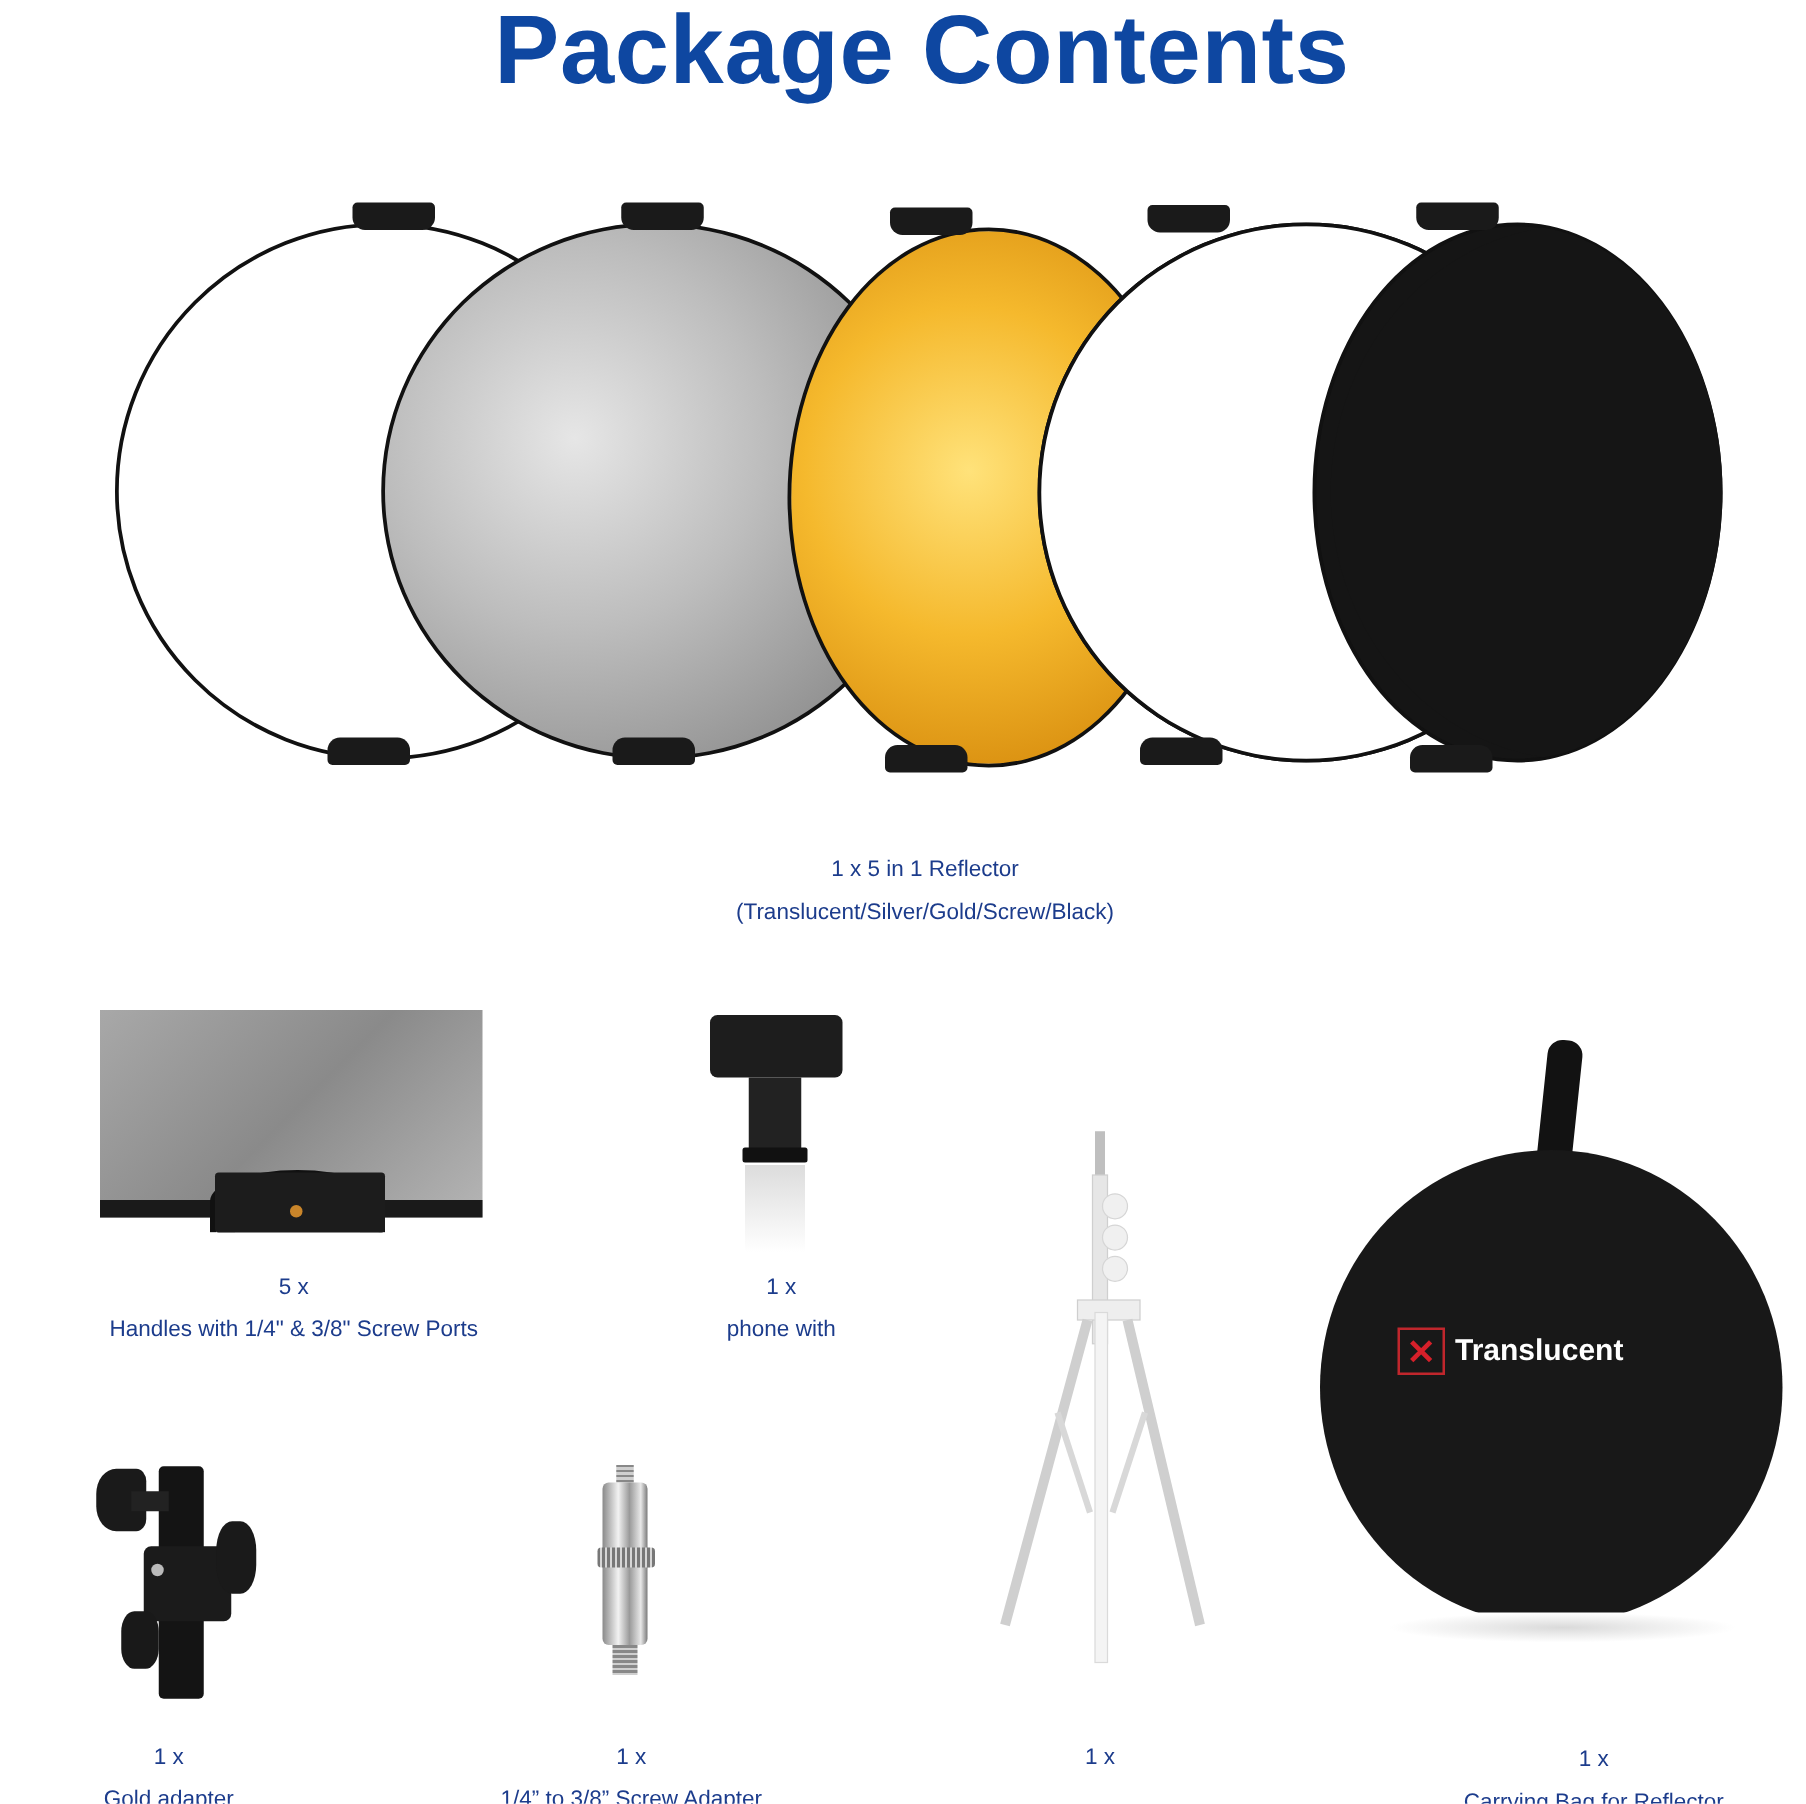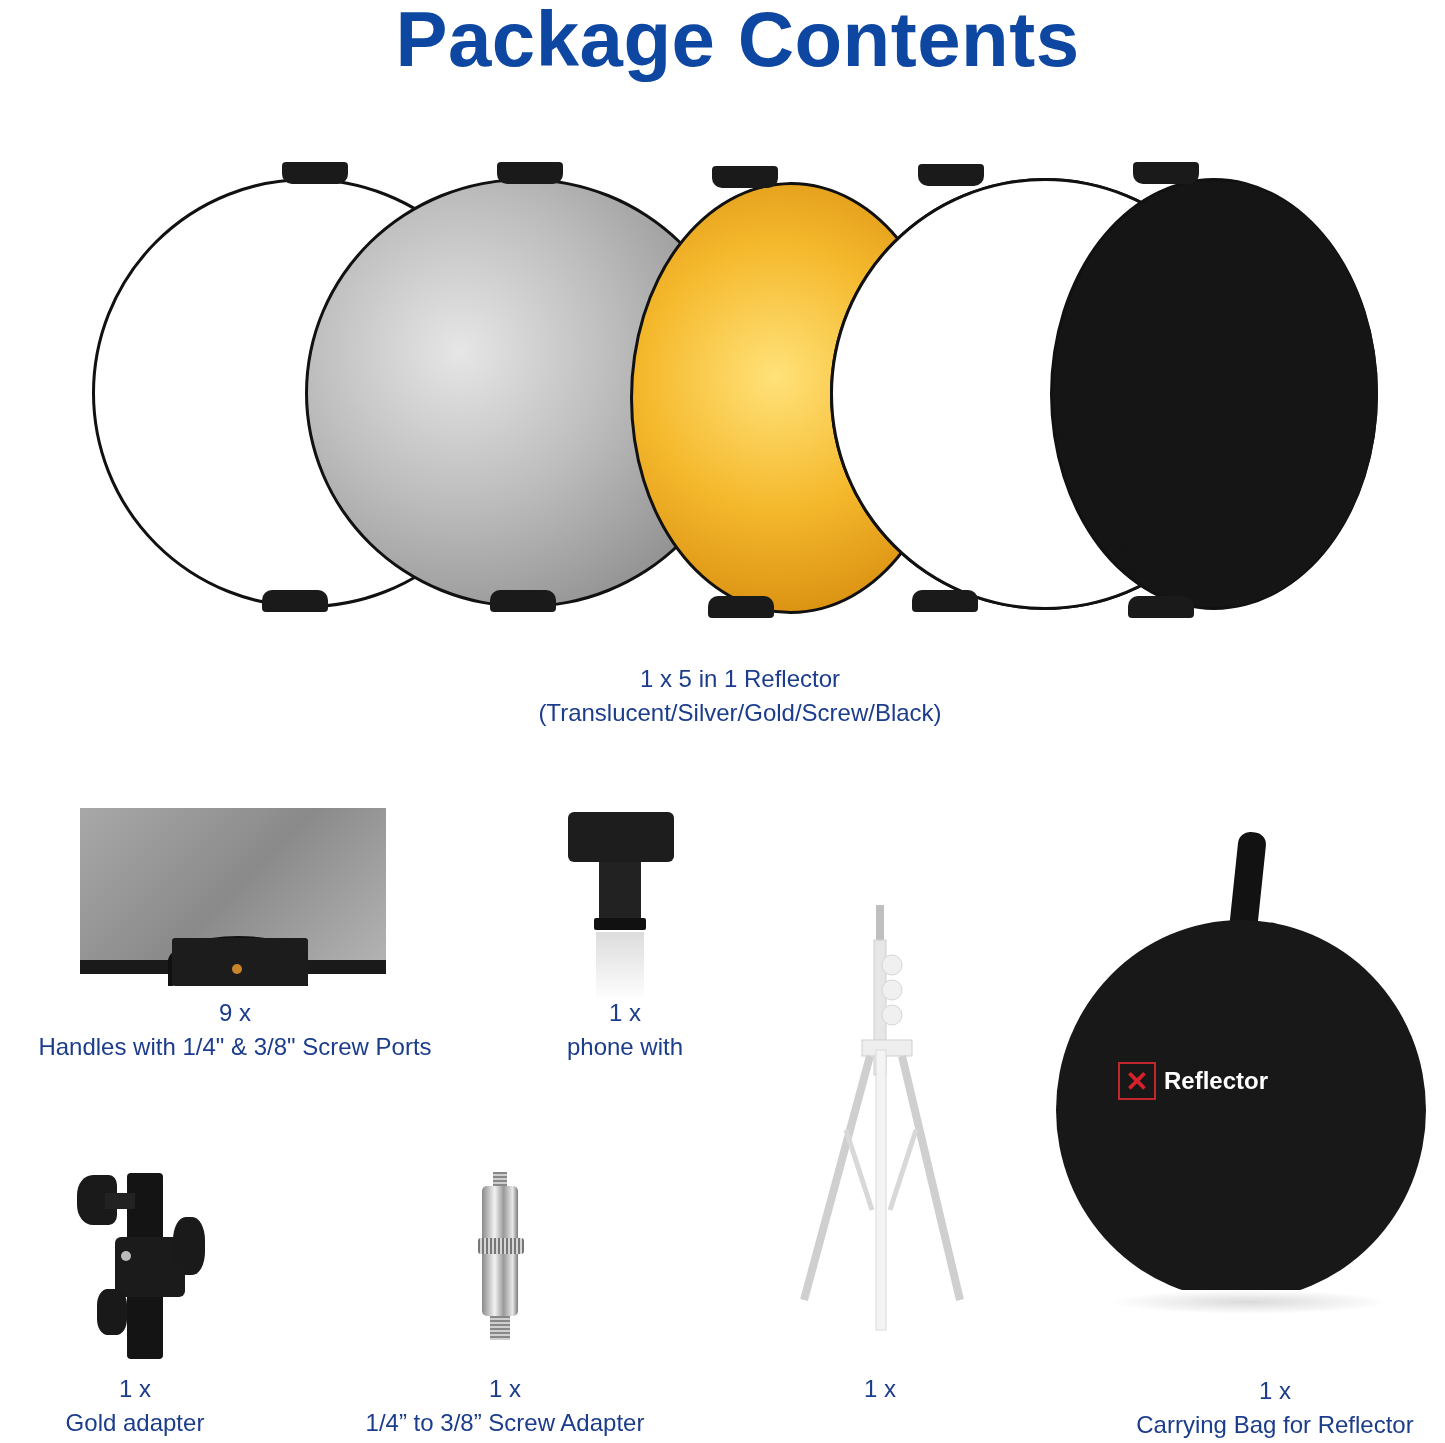--- a/index.html
+++ b/index.html
@@ -6,22 +6,22 @@
   html, body { width: 1445px; height: 1443px; background: #ffffff; overflow: hidden; }
   body { position: relative; font-family: "Liberation Sans", sans-serif; color: #1a3a8a; }
 
   .title {
     position: absolute; left: 0; top: -6px; width: 1475px; text-align: center;
     font-family: "Liberation Sans", sans-serif; font-weight: 700; font-size: 78px;
     color: #0e47a1; letter-spacing: 0.5px;
   }
 
   .caption {
-    position: absolute; text-align: center; font-size: 24px; line-height: 34px;
-    color: #1c3c8c; white-space: nowrap;
+    position: absolute; text-align: center; font-size: 18px; line-height: 34px;
+    color: #1c3c8c; white-space: nowrap; margin-top: 16px;
   }
 
   .abs { position: absolute; }
 
   
   .disc { position: absolute; border-radius: 50%; border: 3px solid #111; }
   .handle {
     position: absolute; width: 66px; height: 22px; background: #1a1a1a; border-radius: 4px 4px 10px 10px;
   }
 </style>
@@ -64,21 +64,21 @@
 </div>
 
 <div class="abs" style="left:80px;top:808px;width:306px;height:166px;background:linear-gradient(135deg,#a8a8a8,#8a8a8a 50%,#b5b5b5);">
   <div class="abs" style="left:0;bottom:0;width:306px;height:14px;background:#1a1a1a;"></div>
   <div class="abs" style="left:88px;top:128px;width:140px;height:50px;border:5px solid #111;border-radius:50% 50% 0 0;border-bottom:none;"></div>
   <div class="abs" style="left:92px;top:130px;width:136px;height:48px;background:#1c1c1c;border-radius:3px;">
     <div class="abs" style="left:60px;top:26px;width:10px;height:10px;border-radius:50%;background:#c9852a;"></div>
   </div>
 </div>
 <div class="caption" style="left:0;top:996px;width:470px;">
-  <div>9 x</div>
+  <div>5 x</div>
   <div>Handles with 1/4" &amp; 3/8" Screw Ports</div>
 </div>
 
 <div class="abs" style="left:566px;top:812px;width:110px;height:190px;">
   <div class="abs" style="left:2px;top:0;width:106px;height:50px;background:#1d1d1d;border-radius:6px;"></div>
   <div class="abs" style="left:33px;top:50px;width:42px;height:58px;background:#222;"></div>
   <div class="abs" style="left:28px;top:106px;width:52px;height:12px;background:#111;border-radius:2px;"></div>
   <div class="abs" style="left:30px;top:120px;width:48px;height:70px;background:linear-gradient(#dcdcdc,#ffffff);"></div>
 </div>
 <div class="caption" style="left:520px;top:996px;width:210px;">
@@ -126,20 +126,20 @@
 </svg>
 <div class="caption" style="left:740px;top:1372px;width:280px;">
   <div>1 x</div>
 </div>
 
 <div class="abs" style="left:1050px;top:830px;width:380px;height:490px;">
   <div class="abs" style="left:184px;top:2px;width:28px;height:100px;background:#121212;border-radius:12px 12px 0 0;transform:rotate(6deg);"></div>
   <div class="abs" style="left:6px;top:90px;width:370px;height:380px;background:#181818;border-radius:50%;"></div>
   <div class="abs" style="left:68px;top:232px;display:flex;align-items:center;gap:8px;">
     <div style="width:38px;height:38px;border:2px solid #c0262c;display:flex;align-items:center;justify-content:center;color:#d6202a;font-weight:700;font-size:28px;font-family:'Liberation Sans',sans-serif;">✕</div>
-    <div style="color:#ffffff;font-weight:700;font-size:24px;font-family:'Liberation Sans',sans-serif;">Reflector</div>
+    <div style="color:#ffffff;font-weight:700;font-size:24px;font-family:'Liberation Sans',sans-serif;">Translucent</div>
   </div>
   <div class="abs" style="left:60px;top:460px;width:280px;height:24px;background:radial-gradient(ellipse at center,#dadada,#ffffff 70%);"></div>
 </div>
 <div class="caption" style="left:1100px;top:1374px;width:350px;">
   <div>1 x</div>
   <div>Carrying Bag for Reflector</div>
 </div>
 
 </body></html>

